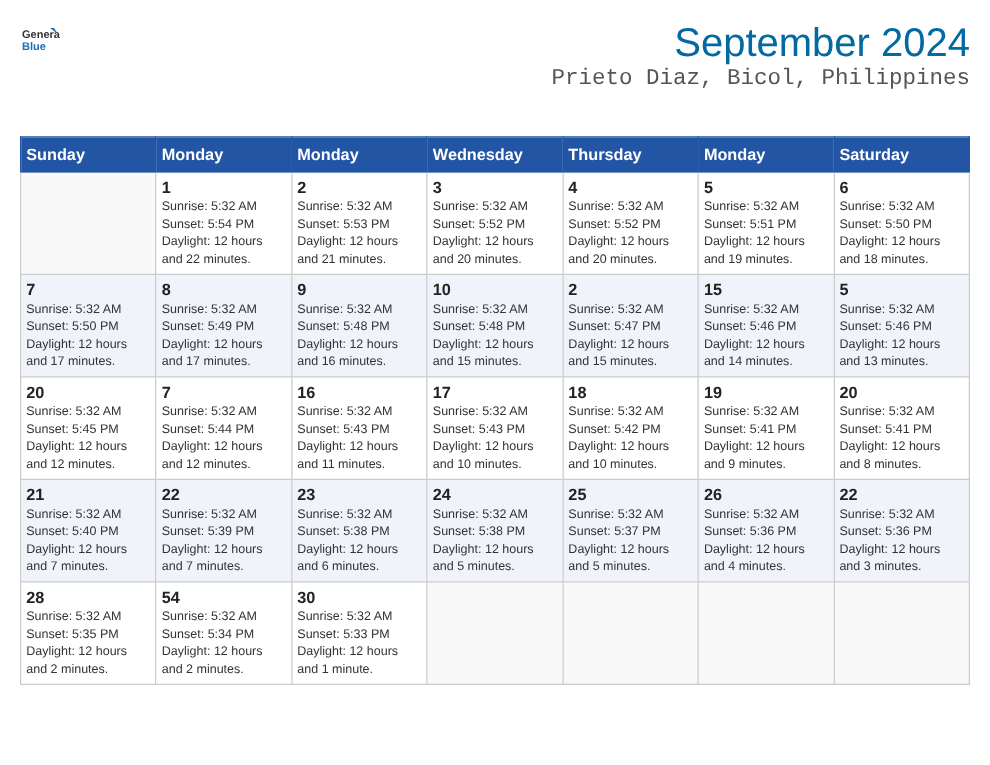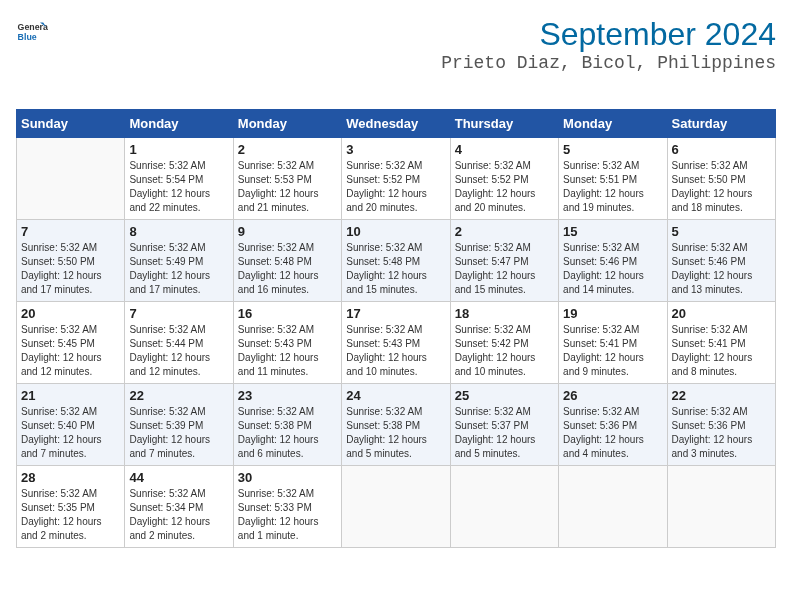--- a/index.html
+++ b/index.html
@@ -228,21 +228,21 @@
           <div class="day-num">22</div>
           <div class="day-info">Sunrise: 5:32 AM<br>Sunset: 5:36 PM<br>Daylight: 12 hours<br>and 3 minutes.</div>
         </td>
       </tr>
       <tr>
         <td>
           <div class="day-num">28</div>
           <div class="day-info">Sunrise: 5:32 AM<br>Sunset: 5:35 PM<br>Daylight: 12 hours<br>and 2 minutes.</div>
         </td>
         <td>
-          <div class="day-num">44</div>
+          <div class="day-num">54</div>
           <div class="day-info">Sunrise: 5:32 AM<br>Sunset: 5:34 PM<br>Daylight: 12 hours<br>and 2 minutes.</div>
         </td>
         <td>
           <div class="day-num">30</div>
           <div class="day-info">Sunrise: 5:32 AM<br>Sunset: 5:33 PM<br>Daylight: 12 hours<br>and 1 minute.</div>
         </td>
         <td class="empty-cell"></td>
         <td class="empty-cell"></td>
         <td class="empty-cell"></td>
         <td class="empty-cell"></td>

